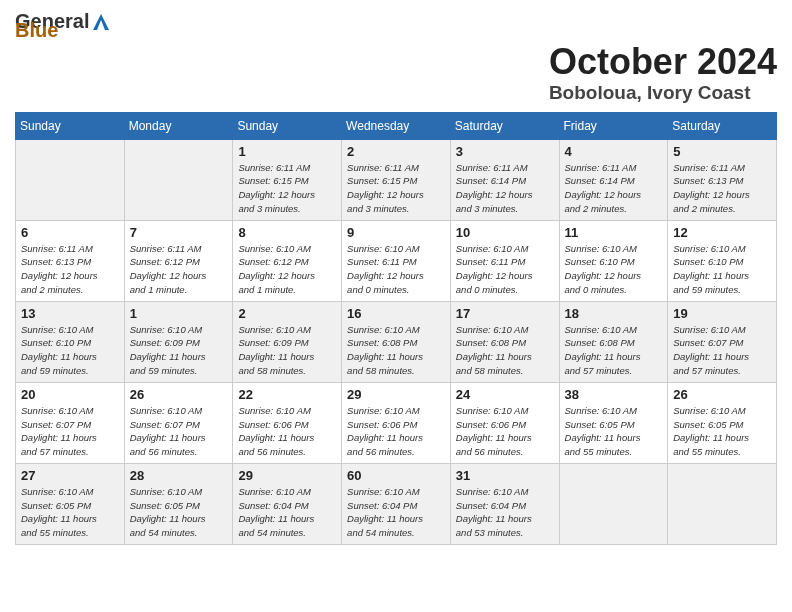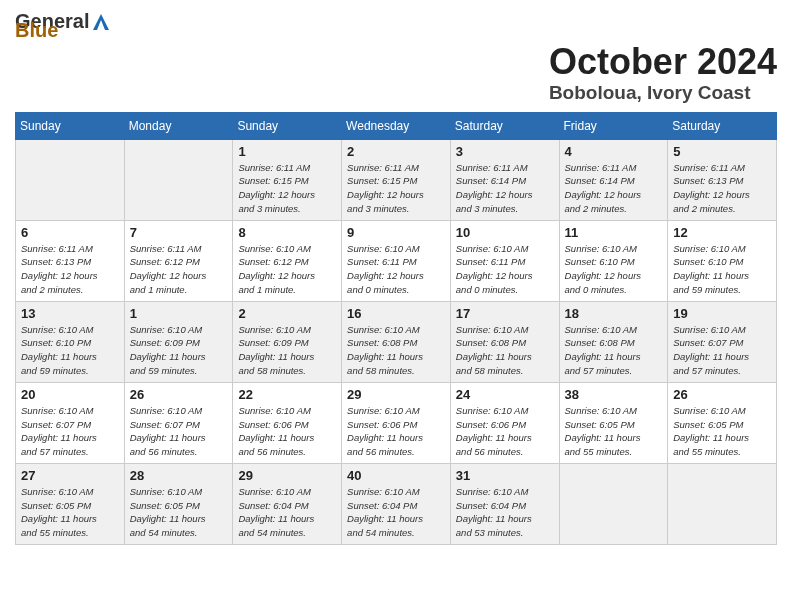--- a/index.html
+++ b/index.html
@@ -266,21 +266,21 @@
           </td>
           <td>
             <span class="day-number">28</span>
             <div class="day-info">Sunrise: 6:10 AM<br>Sunset: 6:05 PM<br>Daylight: 11 hours<br>and 54 minutes.</div>
           </td>
           <td>
             <span class="day-number">29</span>
             <div class="day-info">Sunrise: 6:10 AM<br>Sunset: 6:04 PM<br>Daylight: 11 hours<br>and 54 minutes.</div>
           </td>
           <td>
-            <span class="day-number">40</span>
+            <span class="day-number">60</span>
             <div class="day-info">Sunrise: 6:10 AM<br>Sunset: 6:04 PM<br>Daylight: 11 hours<br>and 54 minutes.</div>
           </td>
           <td>
             <span class="day-number">31</span>
             <div class="day-info">Sunrise: 6:10 AM<br>Sunset: 6:04 PM<br>Daylight: 11 hours<br>and 53 minutes.</div>
           </td>
           <td class="empty"></td>
           <td class="empty"></td>
         </tr>
       </tbody>

